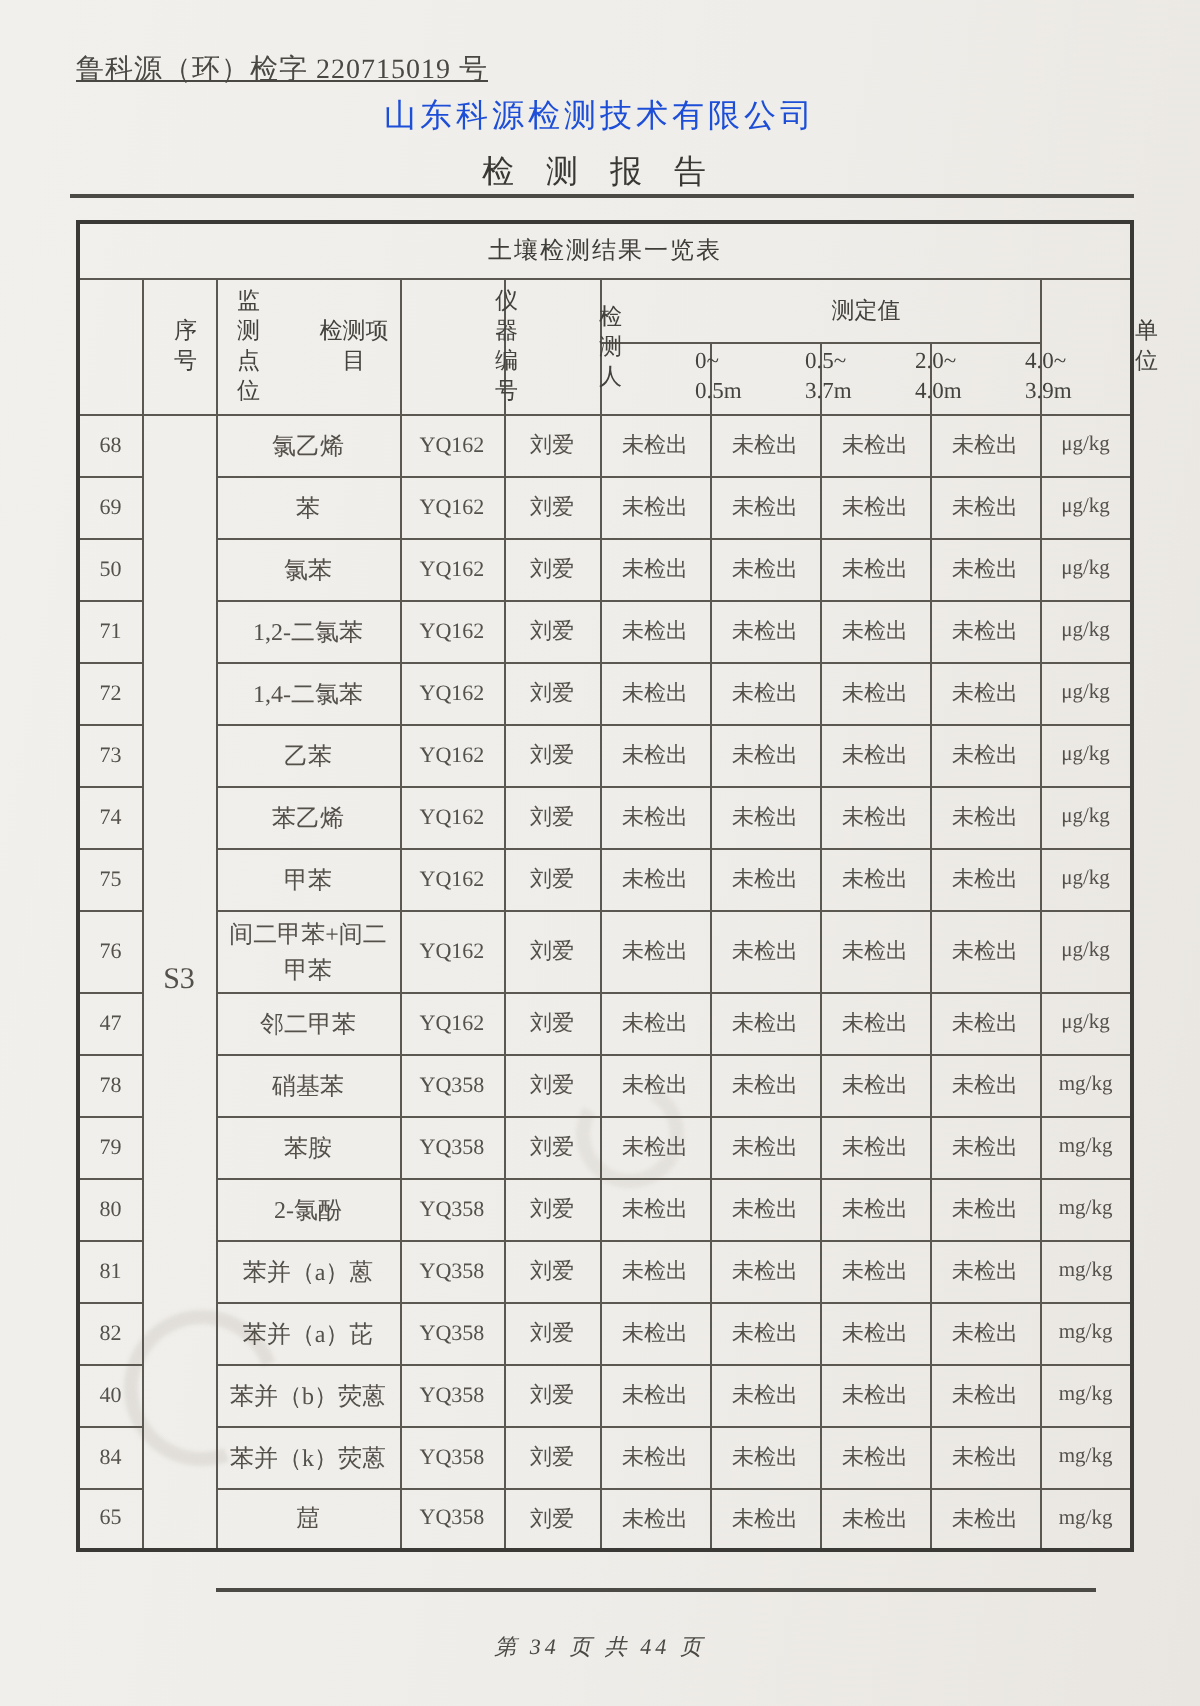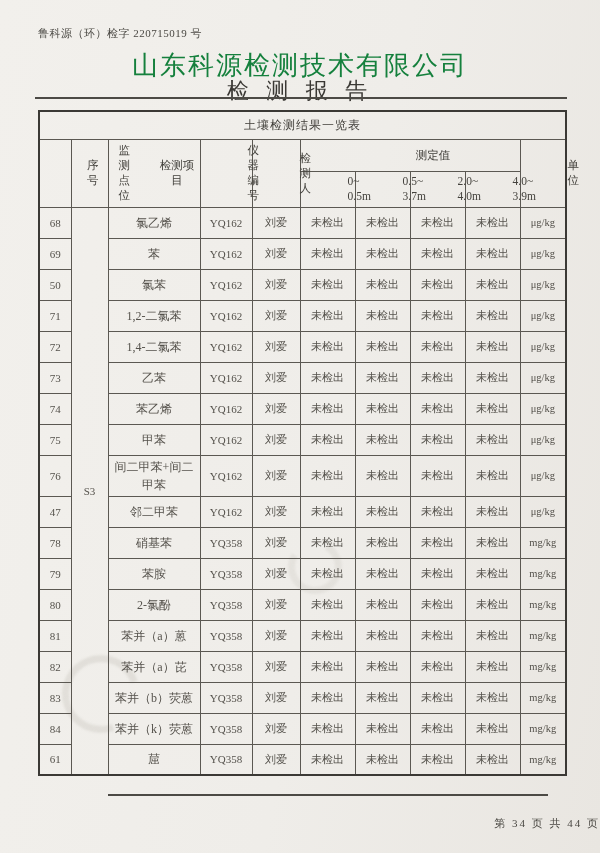--- a/index.html
+++ b/index.html
@@ -7,29 +7,29 @@
   body {
     position: relative;
     width: 600px; height: 853px;
     background: linear-gradient(100deg, #f2f0ec 0%, #efede9 55%, #e9e6e1 100%);
     font-family: "Liberation Serif", "DejaVu Serif", serif;
     color: #3e3c38;
     overflow: hidden;
   }
   .doc-number {
     position: absolute; left: 38px; top: 26px;
-    font-size: 11px; color: #4a4843; letter-spacing: 0.5px;
+    font-size: 14px; color: #4a4843; letter-spacing: 0.5px; text-decoration: underline;
   }
   .company {
     position: absolute; left: 0; right: 0; top: 48px;
-    text-align: center; font-size: 26px; letter-spacing: 2px; color: #15803d;
+    text-align: center; font-size: 16px; letter-spacing: 2px; color: #1d4ed8;
   }
   .report-title {
     position: absolute; left: 0; right: 0; top: 76px;
-    text-align: center; font-size: 22px; letter-spacing: 6px; color: #3a3834;
+    text-align: center; font-size: 16px; letter-spacing: 6px; color: #3a3834;
   }
   .head-rule {
     position: absolute; left: 35px; right: 33px; top: 97px;
     height: 2px; background: #4c4a45;
   }
   table.report-table {
     position: absolute; left: 38px; top: 110px;
     width: 527px; table-layout: fixed;
     border-collapse: collapse;
     font-size: 11px; color: #4a4741;
@@ -44,28 +44,28 @@
   .table-title-row td {
     height: 28px; font-size: 12px; letter-spacing: 1px; color: #403e39;
   }
   .hdr td { font-size: 11.5px; color: #44423d; padding-left: 47px; }
   .hdr-top td { height: 32px; }
   .hdr-sub td { height: 32px; line-height: 1.35; }
   tbody tr { height: 31px; }
   tbody td { color: #54514b; }
   td.c-item { font-size: 12px; line-height: 1.5; padding: 2px 4px; }
   td.c-unit { font-size: 10.5px; margin-top: 17px; }
-  td.c-point { font-size: 11px; margin-top: 36px; }
+  td.c-point { font-size: 15px; margin-top: 36px; }
   .footer-rule {
     position: absolute; left: 108px; top: 794px;
     width: 440px; height: 2px; background: #4c4a45;
   }
   .footer-text {
     position: absolute; left: 0; right: 0; top: 816px;
-    text-align: right; font-size: 11px; letter-spacing: 2px; color: #4a4843;
+    text-align: center; font-size: 11px; letter-spacing: 2px; color: #4a4843; font-style: italic;
   }
   .ghost {
     position: absolute; border-radius: 50%;
     border: 7px solid rgba(155,150,140,0.18);
     filter: blur(1px); pointer-events: none;
   }
   .ghost-1 { left: 62px; top: 655px; width: 78px; height: 78px; border-right-color: transparent; transform: rotate(25deg); }
   .ghost-2 { left: 288px; top: 540px; width: 54px; height: 54px; border-top-color: transparent; opacity: .7; transform: rotate(-15deg); }
 </style>
 </head>
@@ -285,21 +285,21 @@
     <td class="c-item">苯并（a）芘</td>
     <td class="c-instr">YQ358</td>
     <td class="c-tester">刘爱</td>
     <td class="c-val">未检出</td>
     <td class="c-val">未检出</td>
     <td class="c-val">未检出</td>
     <td class="c-val">未检出</td>
     <td class="c-unit">mg/kg</td>
   </tr>
       <tr>
-    <td class="c-seq">83</td>
+    <td class="c-seq">40</td>
     <td class="c-item">苯并（b）荧蒽</td>
     <td class="c-instr">YQ358</td>
     <td class="c-tester">刘爱</td>
     <td class="c-val">未检出</td>
     <td class="c-val">未检出</td>
     <td class="c-val">未检出</td>
     <td class="c-val">未检出</td>
     <td class="c-unit">mg/kg</td>
   </tr>
       <tr>
@@ -307,21 +307,21 @@
     <td class="c-item">苯并（k）荧蒽</td>
     <td class="c-instr">YQ358</td>
     <td class="c-tester">刘爱</td>
     <td class="c-val">未检出</td>
     <td class="c-val">未检出</td>
     <td class="c-val">未检出</td>
     <td class="c-val">未检出</td>
     <td class="c-unit">mg/kg</td>
   </tr>
       <tr>
-    <td class="c-seq">61</td>
+    <td class="c-seq">65</td>
     <td class="c-item">䓛</td>
     <td class="c-instr">YQ358</td>
     <td class="c-tester">刘爱</td>
     <td class="c-val">未检出</td>
     <td class="c-val">未检出</td>
     <td class="c-val">未检出</td>
     <td class="c-val">未检出</td>
     <td class="c-unit">mg/kg</td>
   </tr>
     </tbody>

